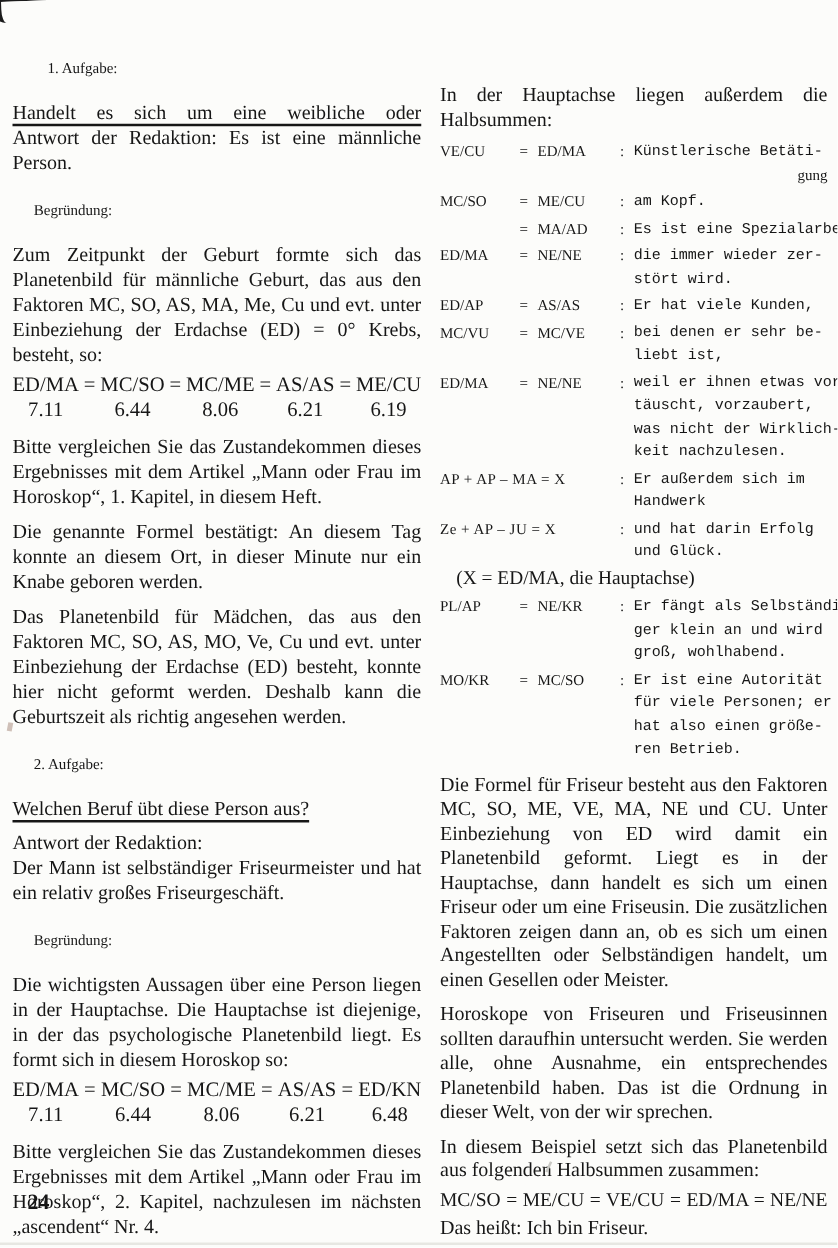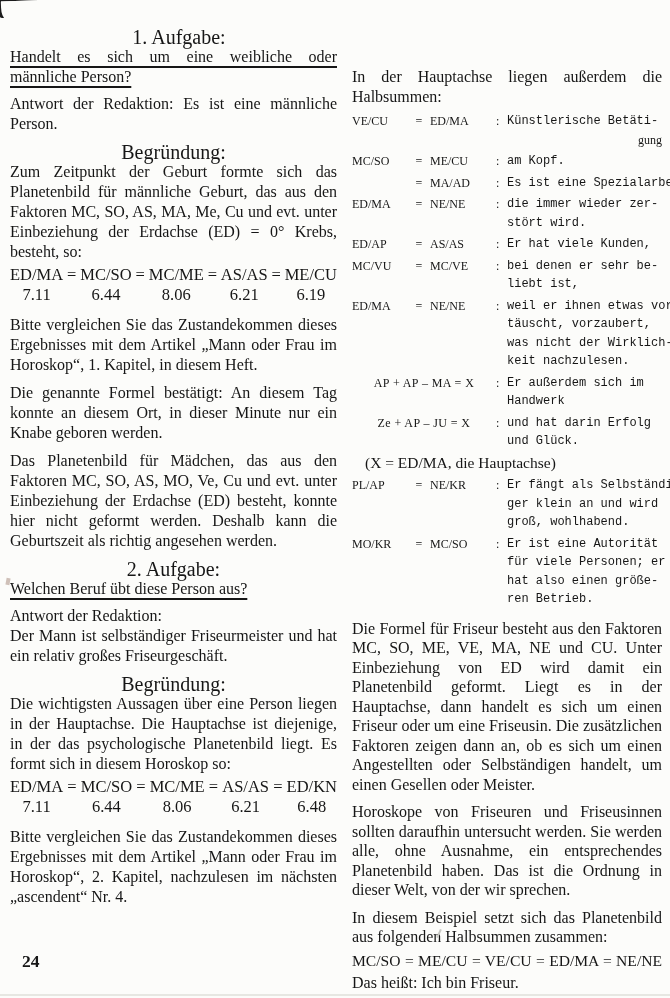--- a/index.html
+++ b/index.html
@@ -21,21 +21,21 @@
   .col-left  { width:327px; flex:0 0 327px; }
   .col-right { flex:1; min-width:0;margin-top:40px; }
 
   
   .para {
     font-size:16px; line-height:20px;
     text-align:justify;
     margin:0 0 8px 0;
   }
   .line { font-size:16px; line-height:20px; margin:0; }
-  .label { font-size:20px; line-height:20px; margin:0;text-align:center; }
+  .label { font-size:12px; line-height:20px; margin:17px; }
   .indent1 { padding-left:11px; }
   .underline {
     text-decoration:underline;
     text-decoration-thickness:1.7px;
     text-underline-offset:3.5px;
   }
   .stretch-last { text-align:justify; text-align-last:justify; }
   .mb7 { margin-bottom:7px; }
   .mb4 { margin-bottom:4px; }
 
@@ -57,21 +57,21 @@
   
   .hs-row {
     display:grid;
     grid-template-columns:56px 22px 66px 1fr;
     font-size:12px; line-height:18.5px;
     margin-bottom:3px;
   }
   .hs-t1 { grid-column:1; }
   .hs-eq { grid-column:2; text-align:center; }
   .hs-t2 { grid-column:3; }
-  .hs-formula { grid-column:1 / span 3; letter-spacing:0.4px; white-space:nowrap;text-align:center; }
+  .hs-formula { grid-column:1 / span 3; letter-spacing:0.4px; white-space:nowrap; }
   .hs-desc { grid-column:4; display:flex; }
   .hs-colon { width:11px; flex:0 0 11px; }
   .hs-lines { flex:1; min-width:0; }
   .hs-line { white-space:nowrap;font-family:Liberation Mono, monospace; }
   .hs-line-right { white-space:nowrap; text-align:right; }
   .hs-note {
     font-size:15.5px; line-height:18.5px;
     margin:1px 0 4px 13px;
   }
 
@@ -121,21 +121,20 @@
   <div class="corner-artifact"></div>
 
   <div class="columns">
 
     <div class="col-left">
 
       <div class="label indent1">1. Aufgabe:</div>
 
       <div>
         <div class="line stretch-last"><span class="underline">Handelt es sich um eine weibliche oder</span></div>
-        <div class="line mb7"><span class="underline">männliche Person?</span></div>
       </div>
 
       <div class="para">Antwort der Redaktion: Es ist eine männliche Person.</div>
 
       <div class="label">Begründung:</div>
       <div class="para" style="margin-bottom:2px">Zum Zeitpunkt der Geburt formte sich das Planetenbild für männliche Geburt, das aus den Faktoren MC, SO, AS, MA, Me, Cu und evt. unter Einbeziehung der Erdachse (ED) = 0° Krebs, besteht, so:</div>
 
       <div class="formula">
         <span class="ft">ED/MA</span>
         <span class="feq">=</span>

